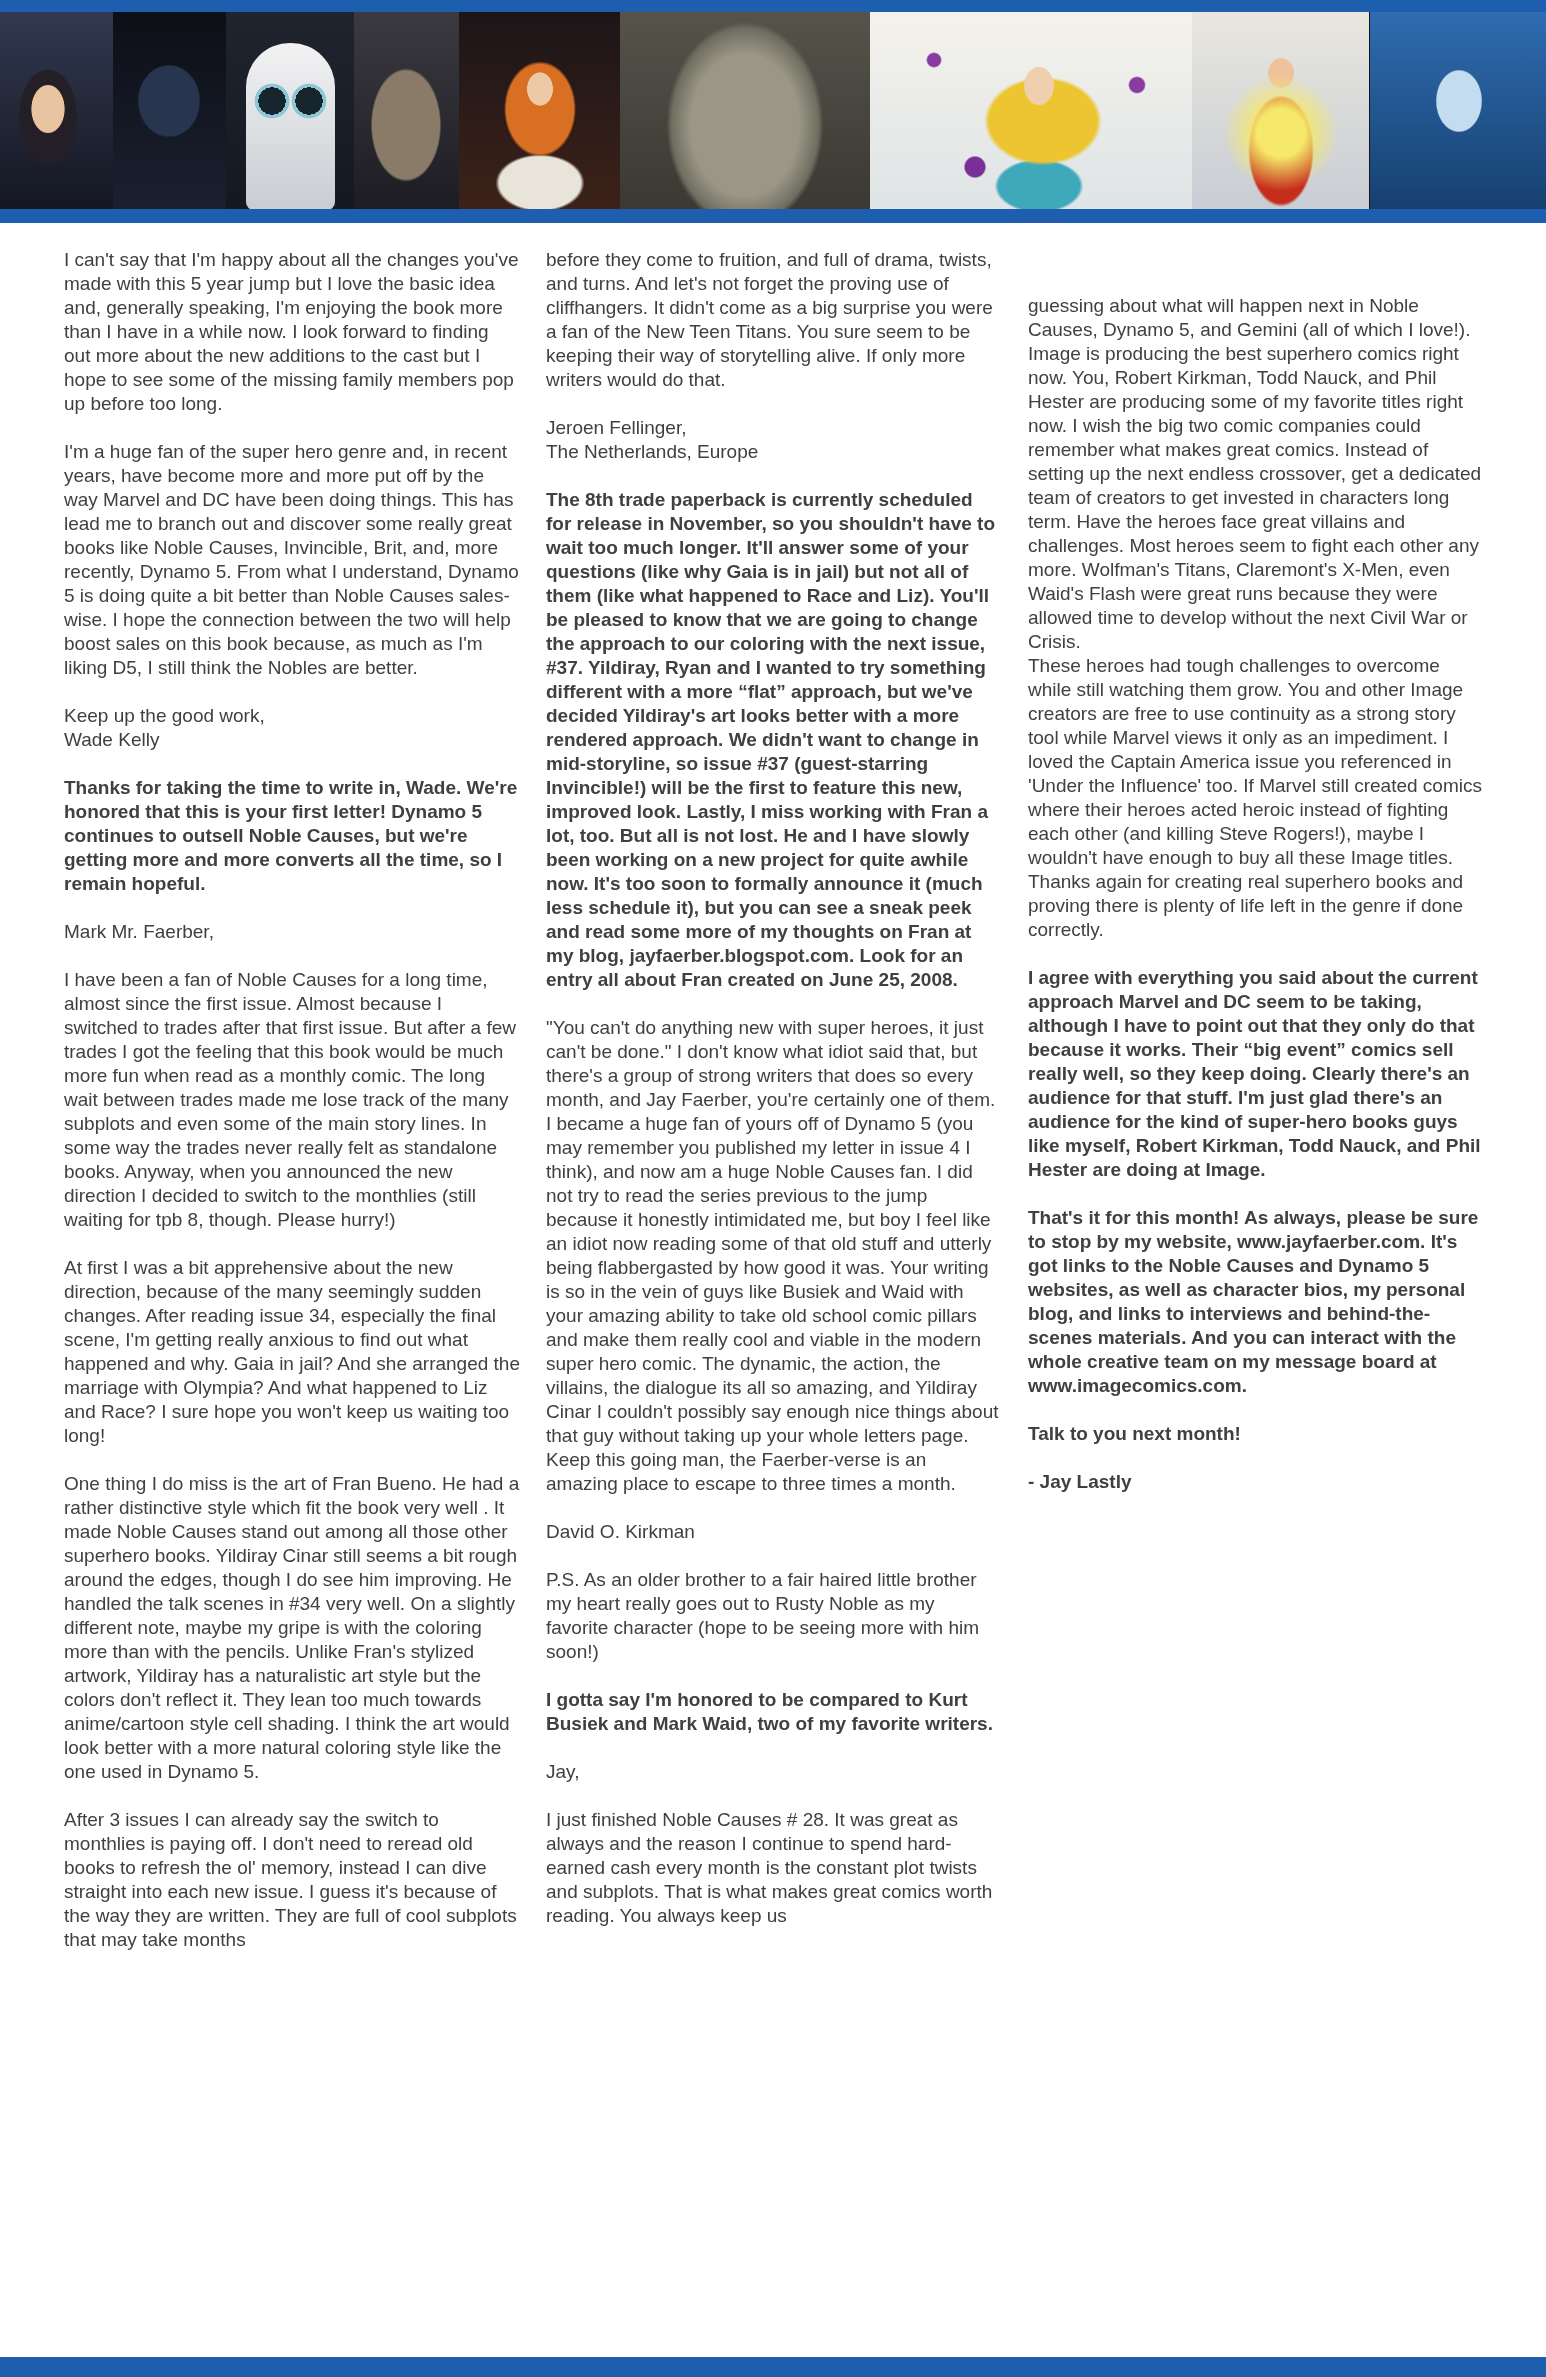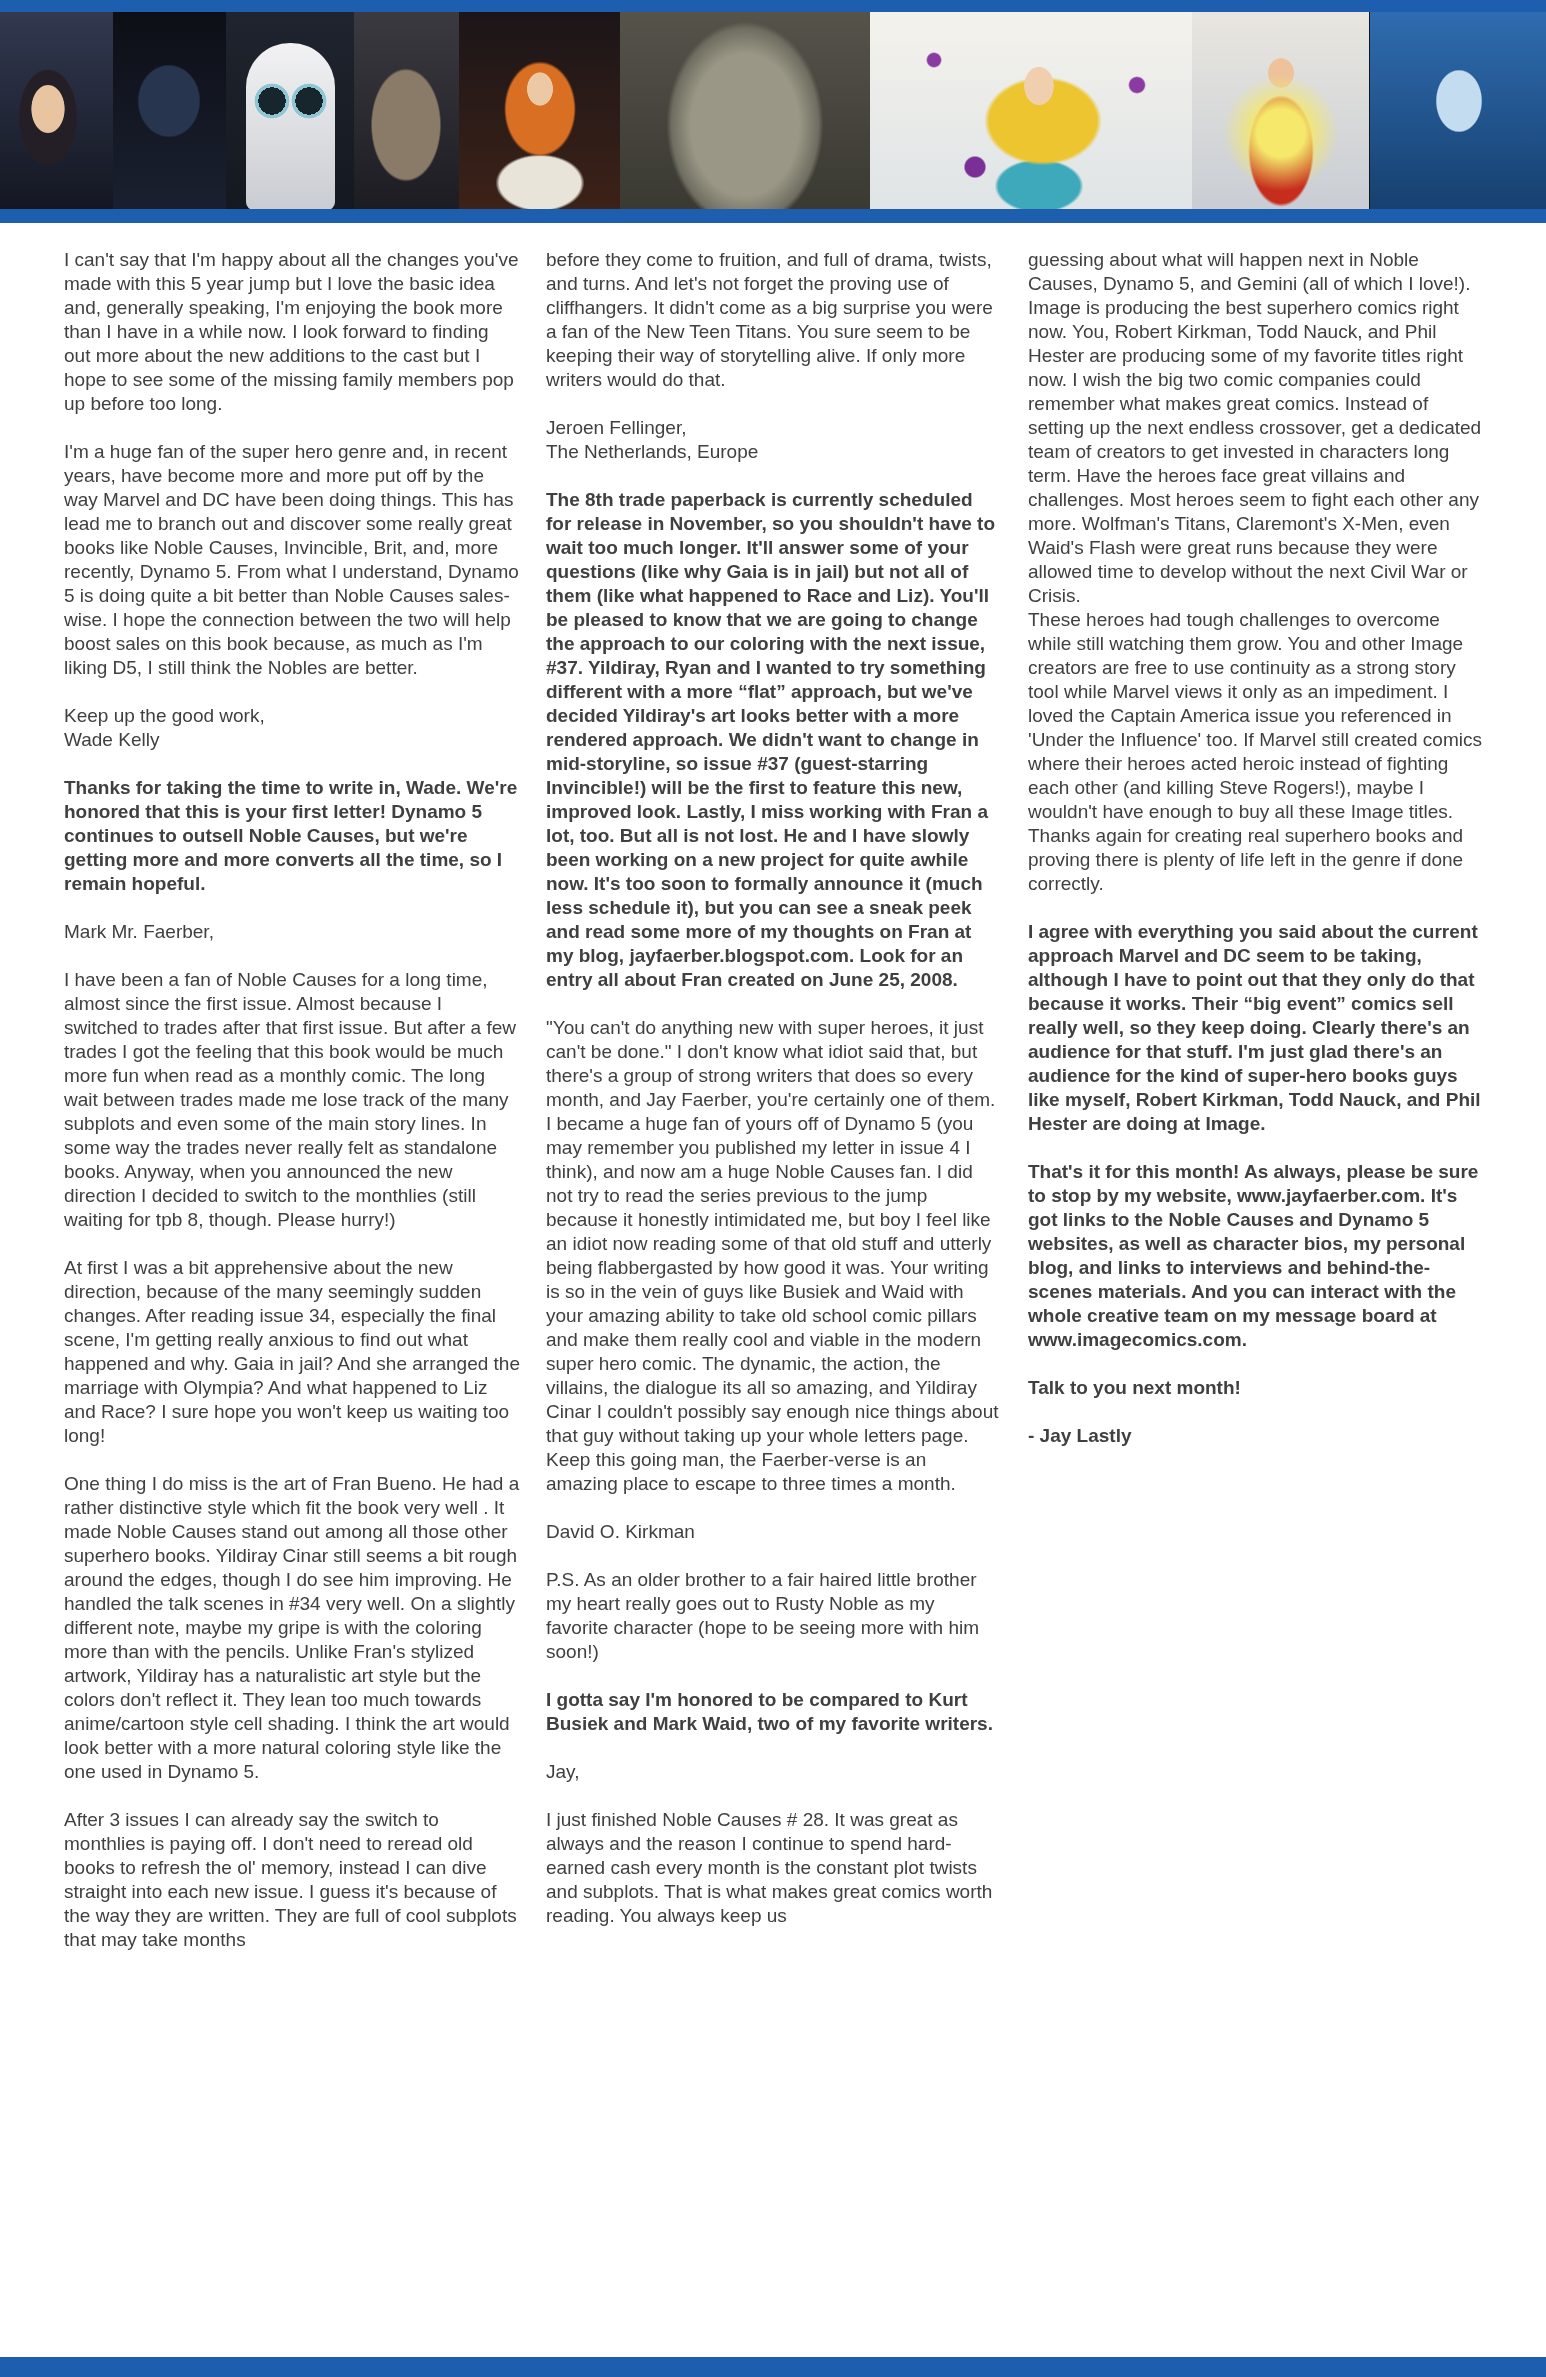--- a/index.html
+++ b/index.html
@@ -56,21 +56,21 @@
     radial-gradient(ellipse 37px 50px at 89px 89px,#c4dcef 60%,rgba(0,0,0,0) 63%),
     radial-gradient(circle at 77px 82px,#1d3a55 0 4.8px,rgba(0,0,0,0) 6.4px),
     radial-gradient(circle at 102px 82px,#1d3a55 0 4.8px,rgba(0,0,0,0) 6.4px),
     linear-gradient(180deg,#2f6cb0,#16406f);}
 
   
   .col{position:absolute;top:248px;width:456px;color:#404040;
        font-size:19px;line-height:24px;text-align:left;}
   .col-1{left:64px;}
   .col-2{left:546px;}
-  .col-3{left:1028px;}
+  .col-3{left:1028px;margin-top:46px;}
   .block{margin:0 0 24px 0;white-space:pre-line;}
   .block.bold{font-weight:bold;}
 </style>
 </head>
 <body>
 
 <div class="page">
 
   <div class="bar bar-top"></div>
 

